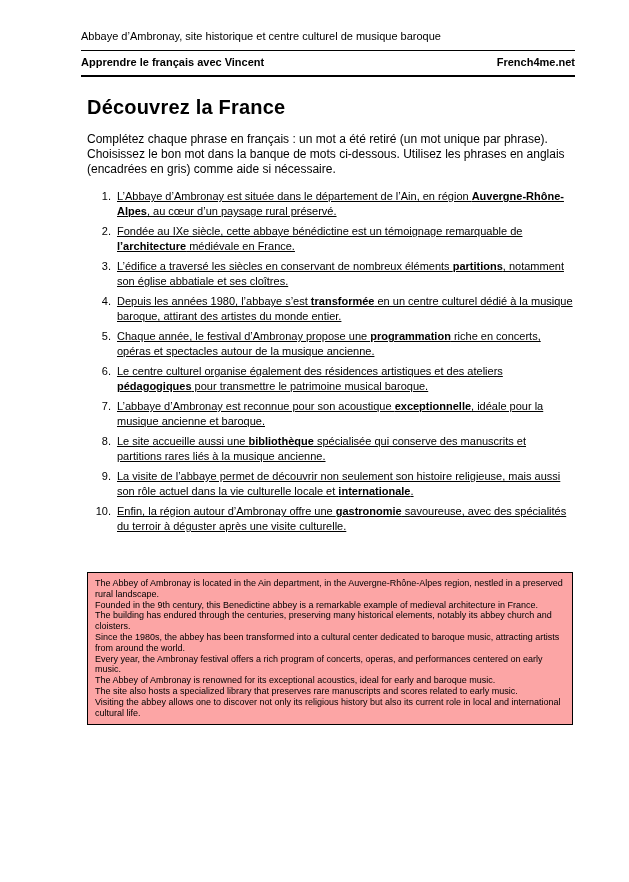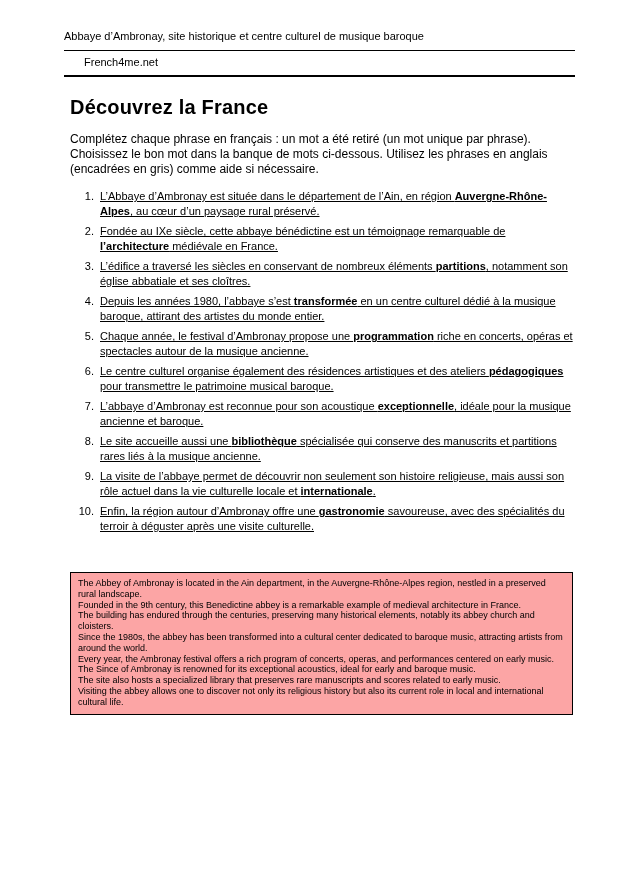--- a/index.html
+++ b/index.html
@@ -6,42 +6,42 @@
   html, body { background: #ffffff; }
   body {
     width: 629px;
     height: 882px;
     margin: 0 auto;
     font-family: "Liberation Sans", "DejaVu Sans", sans-serif;
     color: #000000;
     position: relative;
     overflow: hidden;
   }
-  .page { padding: 30px 54px 0 64px; }
+  .page { padding: 30px 54px 0 81px; }
 
   
   .doc-subject {
     font-size: 11px;
     line-height: 13px;
     padding-bottom: 7px;
     border-bottom: 1px solid #000;
   }
 
   
   .brand-bar {
     display: flex;
     justify-content: space-between;
     align-items: baseline;
     font-size: 11px;
     line-height: 13px;
     padding: 5px 0 6px 0;
     border-bottom: 2px solid #000;
   }
   .brand-left { font-weight: bold; }
-  .brand-right { font-weight: normal; margin-left: 20px; }
+  .brand-right { font-weight: bold; margin-left: 20px; }
 
   .content { margin-left: 6px; margin-right: 2px; }
 
   .page-title {
     font-size: 20px;
     line-height: 28px;
     font-weight: bold;
     margin-top: 16px;
     letter-spacing: 0.2px;
   }
@@ -78,20 +78,21 @@
   .hint-line { margin: 0; }
 </style>
 </head>
 <body>
 
 <div class="page">
 
   <div class="doc-subject">Abbaye d’Ambronay, site historique et centre culturel de musique baroque</div>
 
   <div class="brand-bar">
+    <span class="brand-left">Apprendre le français avec Vincent</span>
     <span class="brand-right">French4me.net</span>
   </div>
 
   <div class="content">
 
     <h1 class="page-title">Découvrez la France</h1>
 
     <p class="instructions">Complétez chaque phrase en français : un mot a été retiré (un mot unique par phrase). Choisissez le bon mot dans la banque de mots ci-dessous. Utilisez les phrases en anglais (encadrées en gris) comme aide si nécessaire.</p>
 
     <div class="exercise-list">
@@ -147,19 +148,19 @@
       </div>
 
     </div>
 
     <div class="hint-box">
       <p class="hint-line">The Abbey of Ambronay is located in the Ain department, in the Auvergne-Rhône-Alpes region, nestled in a preserved rural landscape.</p>
       <p class="hint-line">Founded in the 9th century, this Benedictine abbey is a remarkable example of medieval architecture in France.</p>
       <p class="hint-line">The building has endured through the centuries, preserving many historical elements, notably its abbey church and cloisters.</p>
       <p class="hint-line">Since the 1980s, the abbey has been transformed into a cultural center dedicated to baroque music, attracting artists from around the world.</p>
       <p class="hint-line">Every year, the Ambronay festival offers a rich program of concerts, operas, and performances centered on early music.</p>
-      <p class="hint-line">The Since of Ambronay is renowned for its exceptional acoustics, ideal for early and baroque music.</p>
+      <p class="hint-line">The Abbey of Ambronay is renowned for its exceptional acoustics, ideal for early and baroque music.</p>
       <p class="hint-line">The site also hosts a specialized library that preserves rare manuscripts and scores related to early music.</p>
       <p class="hint-line">Visiting the abbey allows one to discover not only its religious history but also its current role in local and international cultural life.</p>
     </div>
 
   </div>
 </div>
 
 </body></html>

